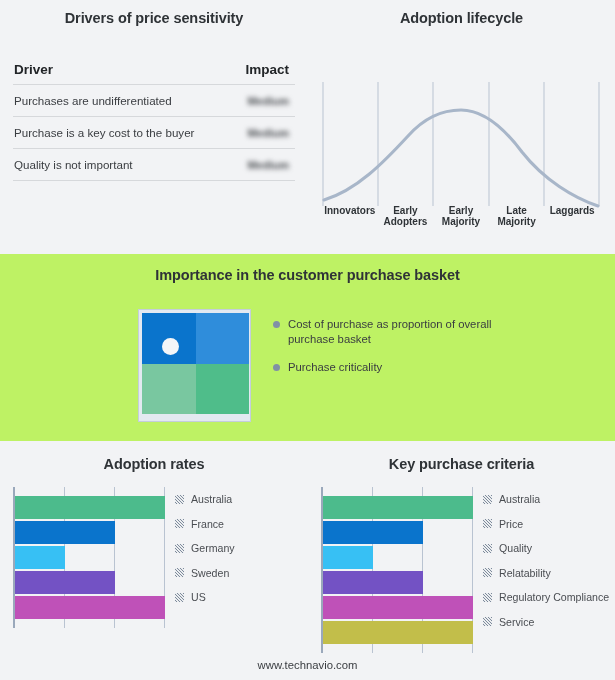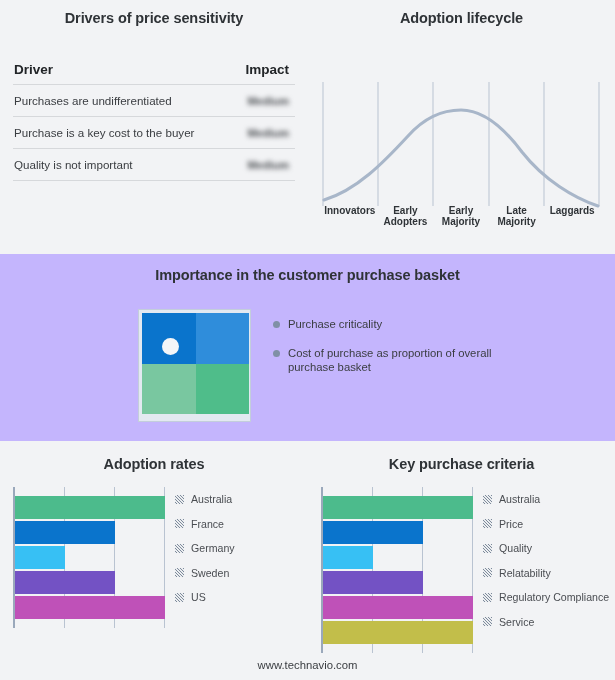--- a/index.html
+++ b/index.html
@@ -67,21 +67,21 @@
     font-weight: bold;
     color: #2f3337;
     line-height: 10.5px;
     padding-bottom: 1px;
   }
   .lc-cell span { display: block; }
 
   
   .basket {
     position: absolute; left: 0; top: 254px; width: 615px; height: 187px;
-    background: #c4b5fd;
+    background: #bef264;
   }
   .basket .panel-title { margin-top: 13px; font-size: 14.5px; }
   .quad-wrap {
     position: absolute; left: 138px; top: 55px;
     width: 113px; height: 113px;
     background: #e3e9f1;
     padding: 3px 3px 9px 3px;
     border: 1px solid #c3cedb;
   }
   .quad {
@@ -225,25 +225,25 @@
         <div style="background:#0a74cc"></div>
         <div style="background:#2f8ddb"></div>
         <div style="background:#79c7a0"></div>
         <div style="background:#4fbd8a"></div>
         <div class="dot"></div>
       </div>
     </div>
     <div class="basket-legend">
       <div class="bl-item">
         <span class="bl-dot"></span>
-        <span class="bl-text">Purchase criticality</span>
+        <span class="bl-text">Cost of purchase as proportion of overall purchase basket</span>
       </div>
       <div class="bl-item">
         <span class="bl-dot"></span>
-        <span class="bl-text">Cost of purchase as proportion of overall purchase basket</span>
+        <span class="bl-text">Purchase criticality</span>
       </div>
     </div>
   </section>
 
   <section class="adoption">
     <div class="panel-title">Adoption rates</div>
     <div class="barchart">
       <div class="bc-plot" id="adoption-plot">
         <div class="bc-grid">
             <i></i>

